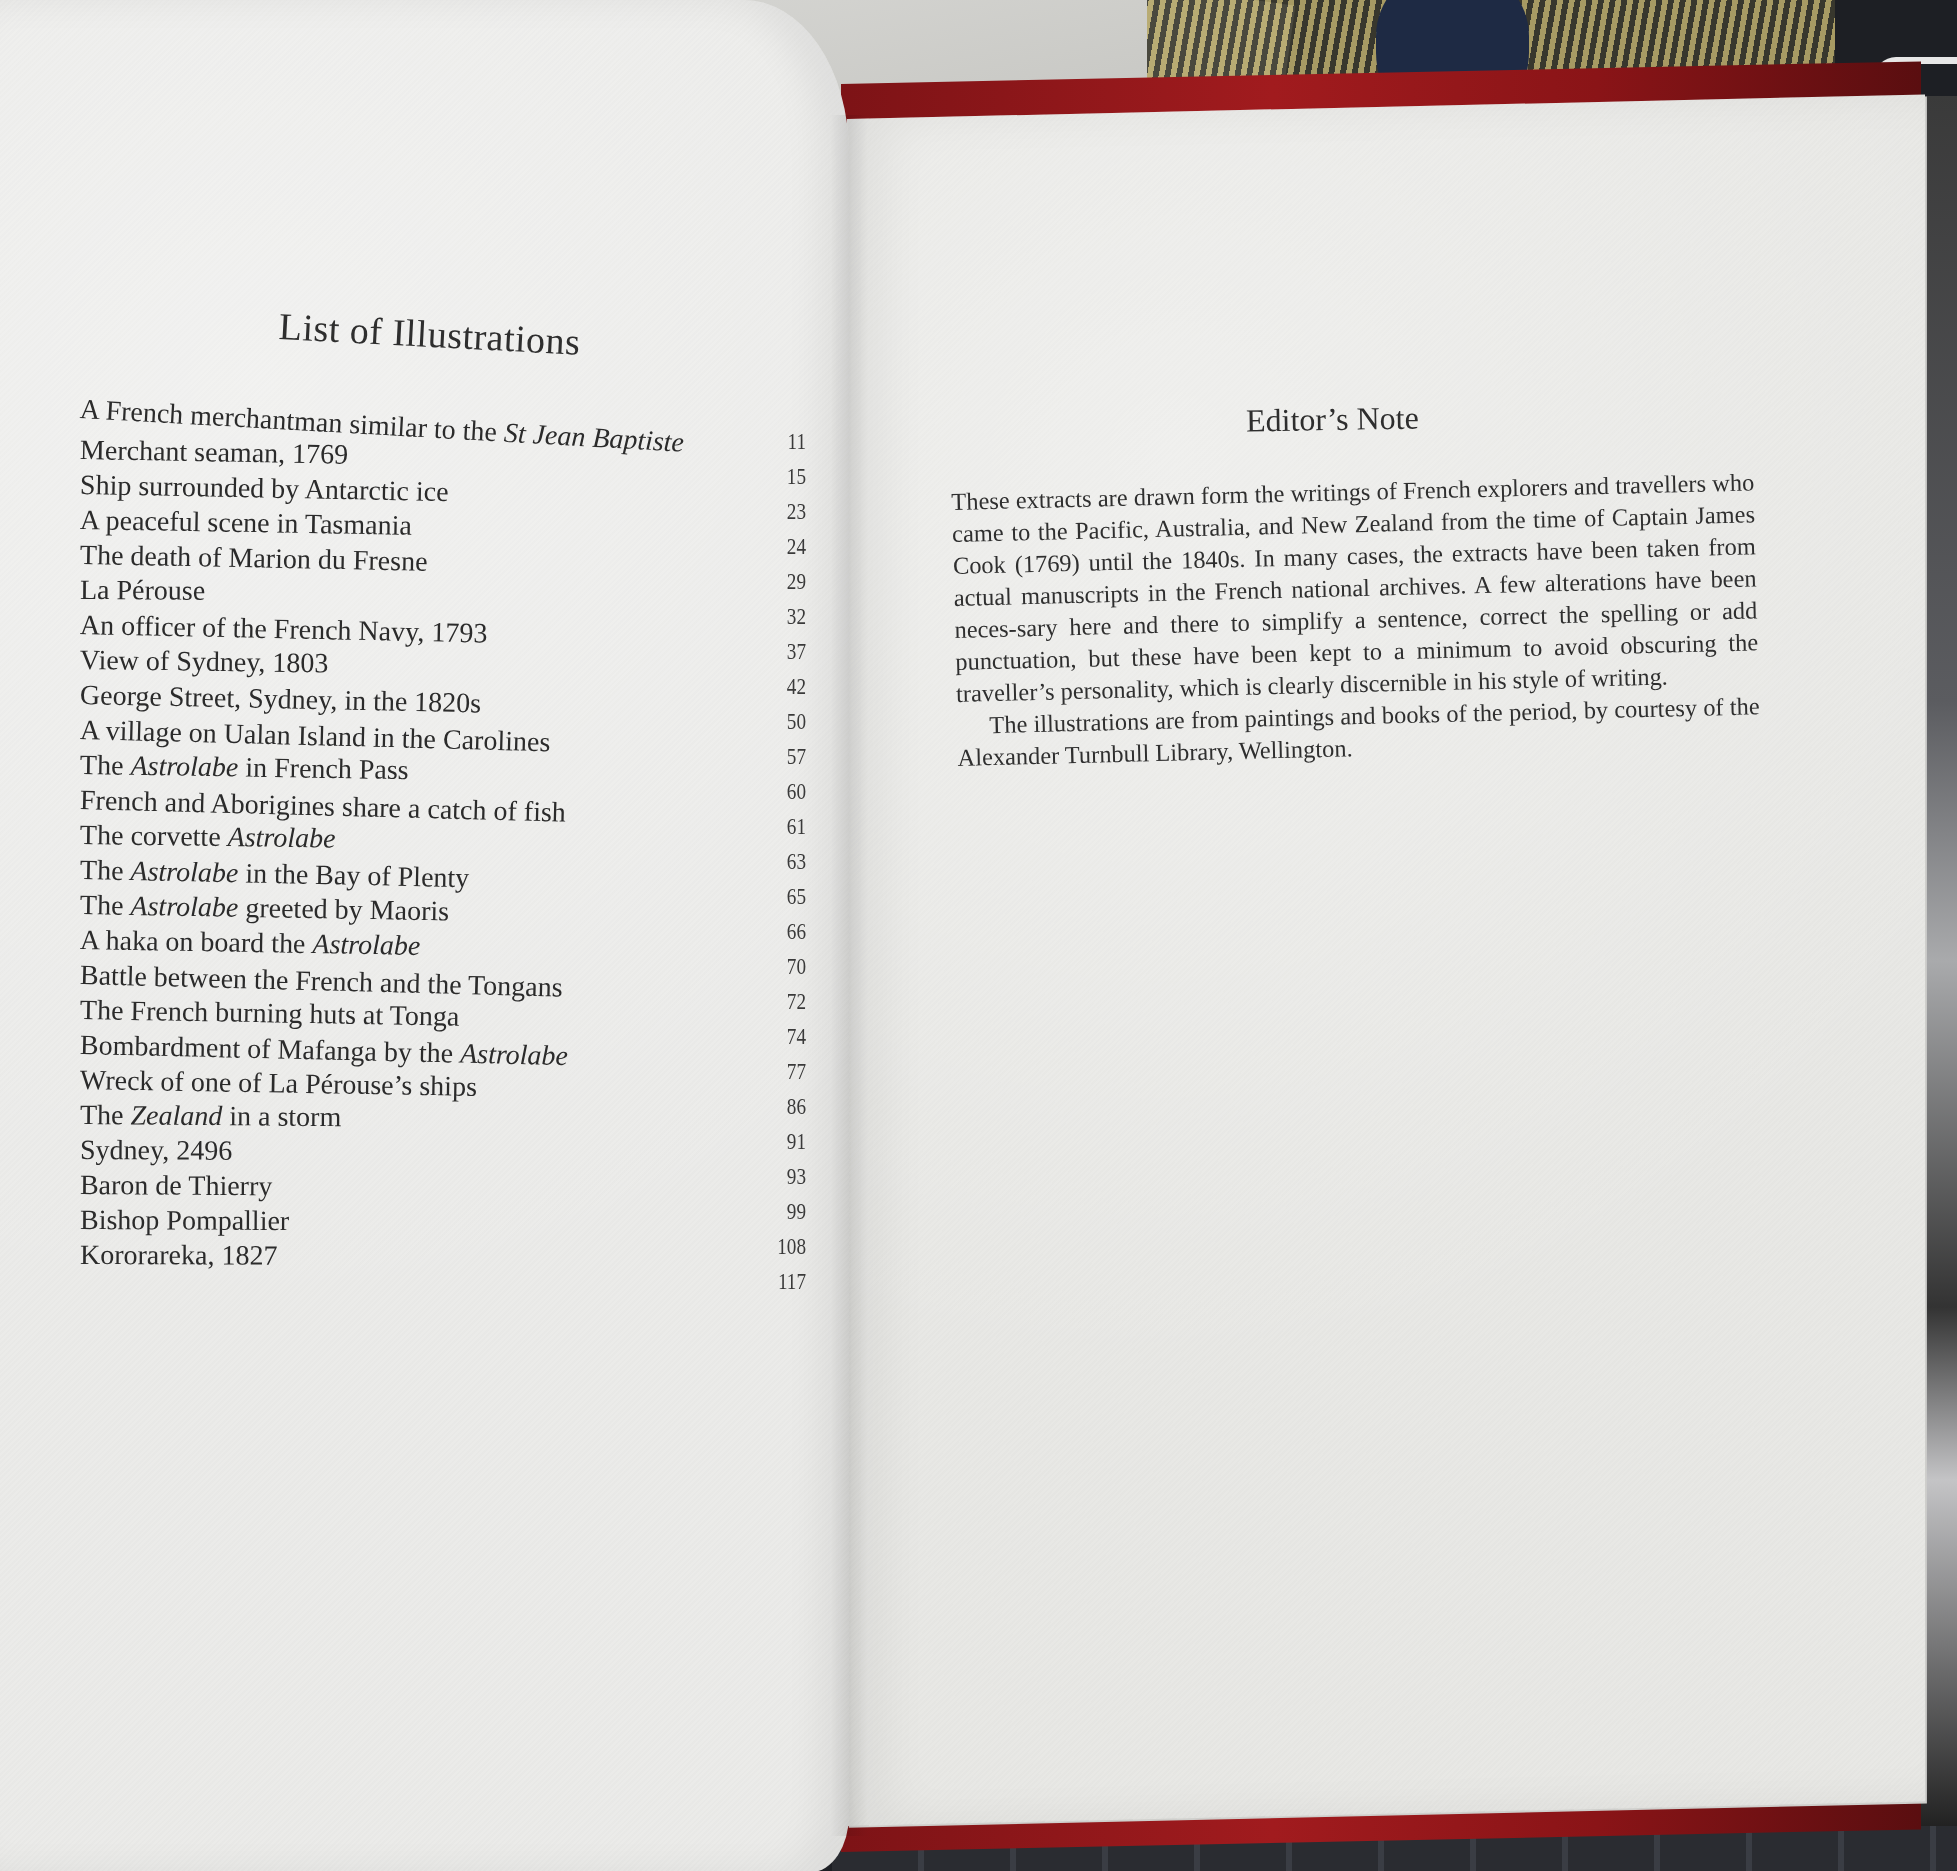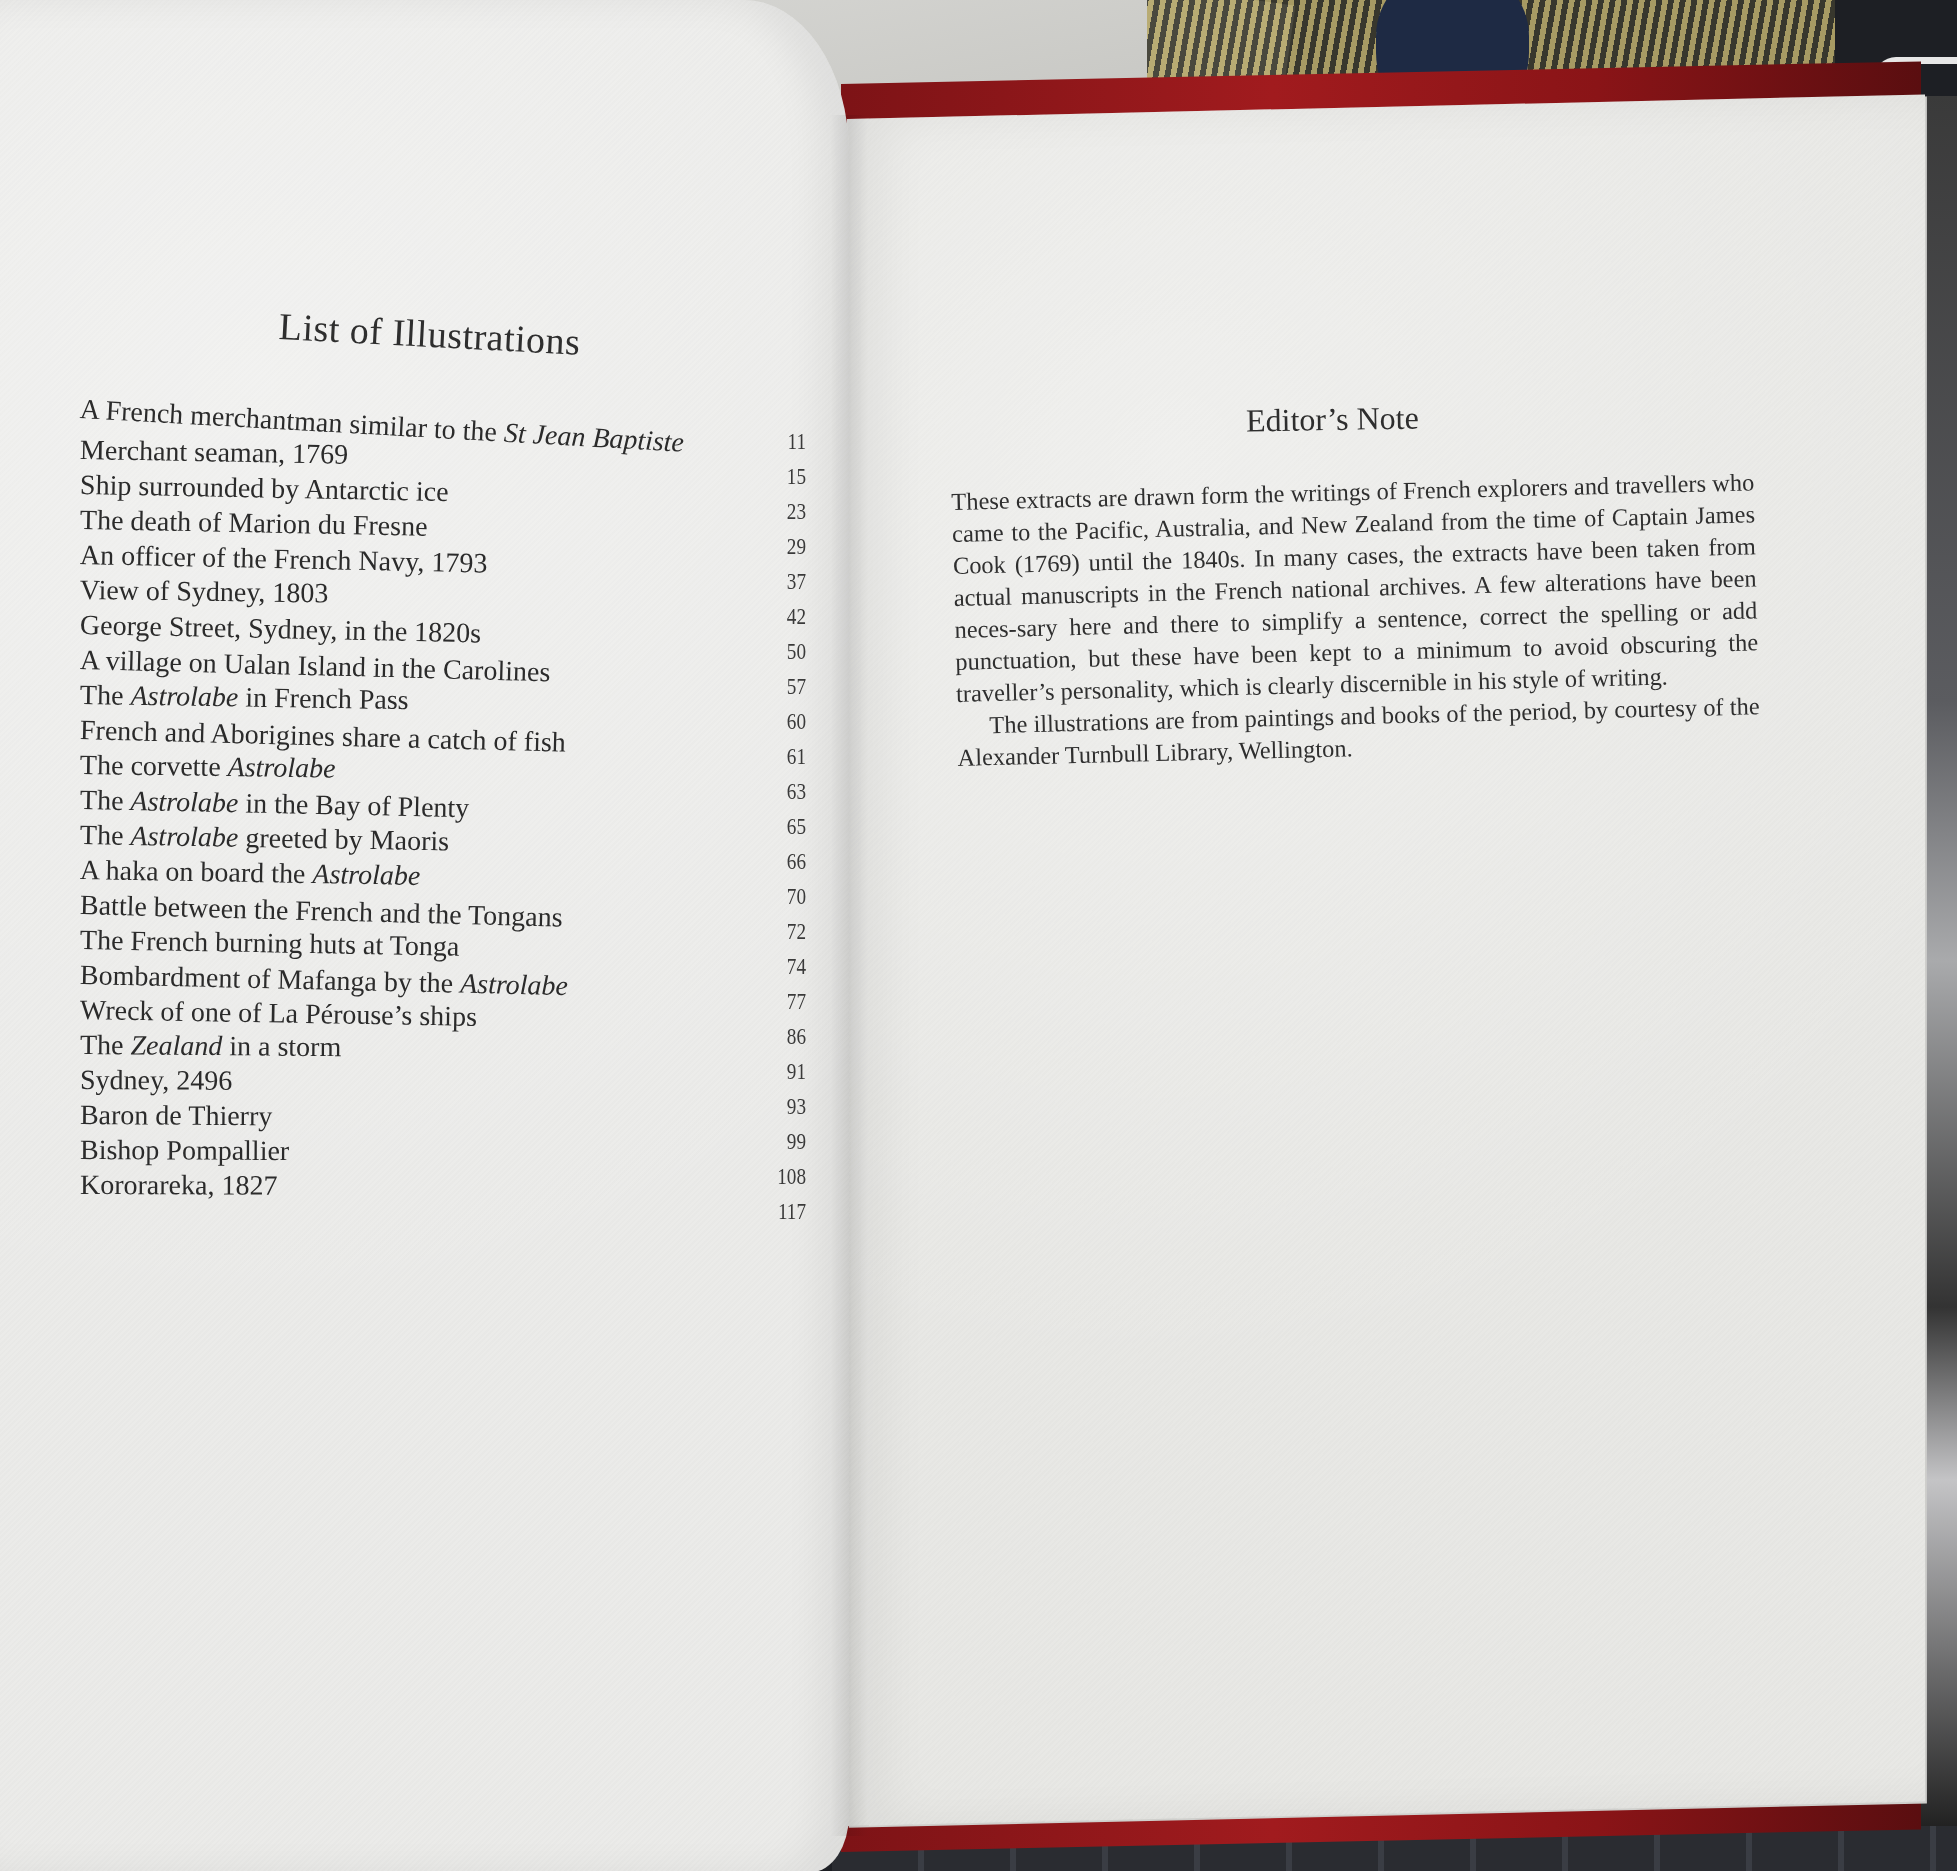--- a/index.html
+++ b/index.html
@@ -193,22 +193,30 @@
   </li>
     <li class="illus-item">
     <span class="illus-caption" style="transform: rotate(1deg); top: -1.9px;"><span class="cap-pre">Merchant seaman, 1769</span></span>
     <span class="illus-page" style="top: 27px;">15</span>
   </li>
     <li class="illus-item">
     <span class="illus-caption" style="transform: rotate(1.1deg); top: -1.9px;"><span class="cap-pre">Ship surrounded by Antarctic ice</span></span>
     <span class="illus-page" style="top: 27px;">23</span>
   </li>
     <li class="illus-item">
+    <span class="illus-caption" style="transform: rotate(1deg); top: -1.9px;"><span class="cap-pre">A peaceful scene in Tasmania</span></span>
+    <span class="illus-page" style="top: 27px;">24</span>
+  </li>
+    <li class="illus-item">
     <span class="illus-caption" style="transform: rotate(1.1deg); top: -1.9px;"><span class="cap-pre">The death of Marion du Fresne</span></span>
     <span class="illus-page" style="top: 27px;">29</span>
+  </li>
+    <li class="illus-item">
+    <span class="illus-caption" style="transform: rotate(0.4deg); top: -1.9px;"><span class="cap-pre">La Pérouse</span></span>
+    <span class="illus-page" style="top: 27px;">32</span>
   </li>
     <li class="illus-item">
     <span class="illus-caption" style="transform: rotate(1.2deg); top: -1.9px;"><span class="cap-pre">An officer of the French Navy, 1793</span></span>
     <span class="illus-page" style="top: 27px;">37</span>
   </li>
     <li class="illus-item">
     <span class="illus-caption" style="transform: rotate(0.8deg); top: -1.9px;"><span class="cap-pre">View of Sydney, 1803</span></span>
     <span class="illus-page" style="top: 27px;">42</span>
   </li>
     <li class="illus-item">

